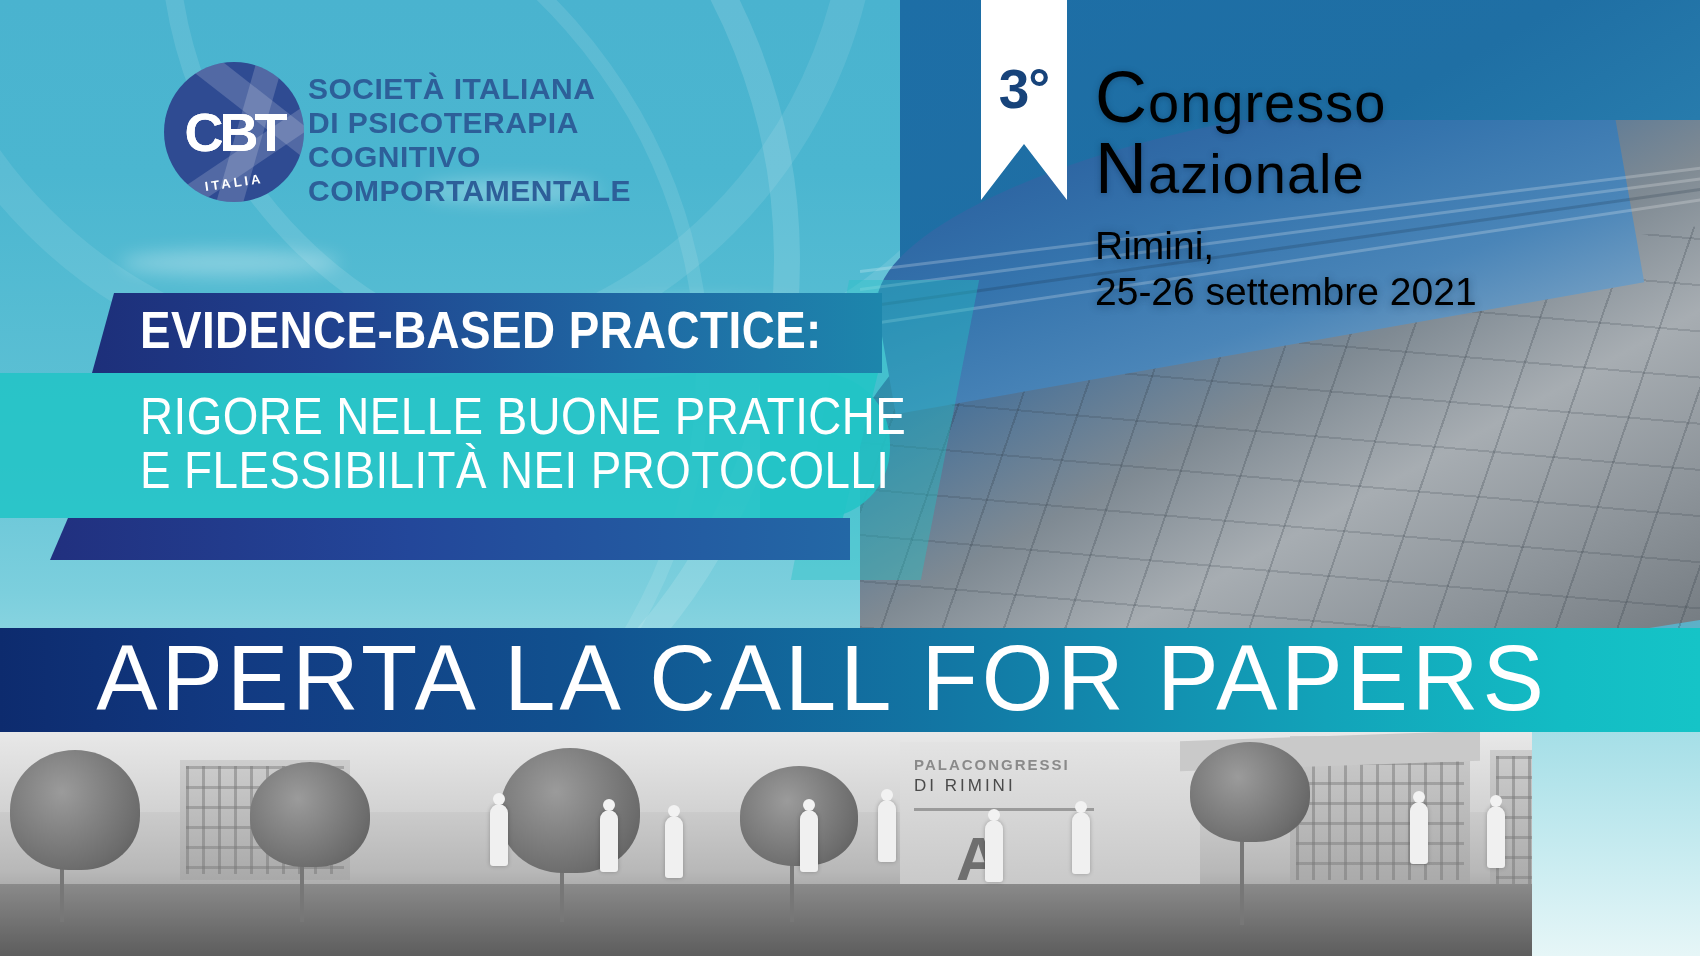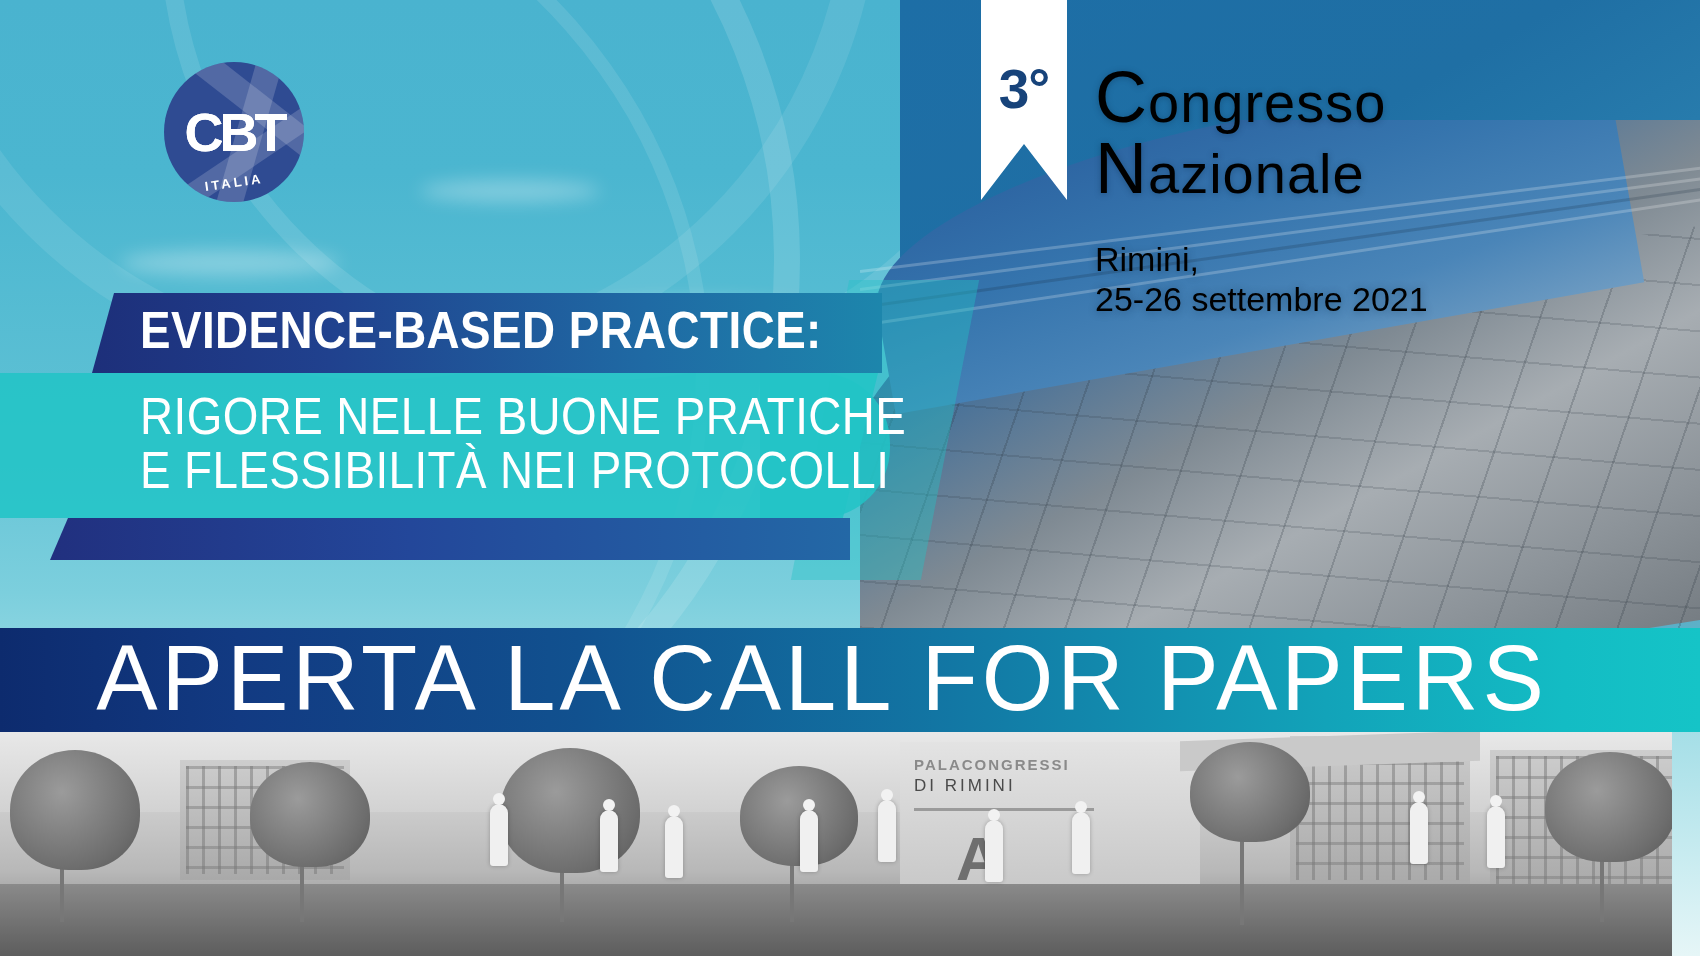--- a/index.html
+++ b/index.html
@@ -101,21 +101,21 @@
     position:absolute;left:1095px;top:62px;width:520px;
     color:#000000;
   }
   .congress .l1,.congress .l2{
     font-size:56px;line-height:.98;font-weight:400;letter-spacing:1px;
     font-family:"Liberation Sans",sans-serif;
     text-shadow:0 1px 6px rgba(10,40,70,.35);
   }
   .congress .l1::first-letter,.congress .l2::first-letter{font-size:72px;}
   .congress .place{
-    margin-top:36px;font-size:34px;line-height:1.18;font-weight:400;
+    margin-top:20px;font-size:39px;line-height:1.18;font-weight:400;
     text-shadow:0 1px 8px rgba(10,40,70,.45);
   }
 
   
   .band-dark{
     position:absolute;left:92px;top:293px;width:790px;height:80px;
     background:linear-gradient(90deg,#1d2f7a 0%,#20418e 30%,#1f6aa4 70%,#1d86ac 100%);
     clip-path:polygon(22px 0,100% 0,100% 100%,0 100%);
   }
   .band-teal{
@@ -163,21 +163,21 @@
   .cfp-text{
     position:absolute;left:0;top:618px;width:1644px;height:120px;
     display:flex;align-items:center;justify-content:center;
     color:#ffffff;font-size:92px;font-weight:400;letter-spacing:4px;
     font-family:"Liberation Sans",sans-serif;
     white-space:nowrap;
   }
 
   
   .photo{
-    position:absolute;left:0;top:732px;width:1672px;height:224px;
+    position:absolute;left:0;top:732px;width:1532px;height:224px;
     overflow:hidden;
     background:linear-gradient(180deg,#d8d8d8 0%,#cfcfcf 30%,#b8b8b8 62%,#8f8f8f 86%,#6f6f6f 100%);
     filter:grayscale(1);
   }
   .ph-sky{position:absolute;left:0;top:0;width:1700px;height:80px;background:linear-gradient(180deg,#e8e8e8,#d2d2d2);}
   .bld{position:absolute;background:linear-gradient(180deg,#cdcdcd,#a9a9a9);}
   .bld::after{
     content:"";position:absolute;inset:6px;
     background-image:repeating-linear-gradient(90deg,rgba(120,120,120,.5) 0 3px,transparent 3px 16px),
                      repeating-linear-gradient(180deg,rgba(120,120,120,.45) 0 3px,transparent 3px 20px);
@@ -229,20 +229,26 @@
   <div class="logo-wrap">
     <div class="logo-circle">
       <div class="band" style="left:-20px;top:20px;width:200px;height:26px;transform:rotate(38deg);"></div>
       <div class="band" style="left:-10px;top:80px;width:200px;height:22px;transform:rotate(-34deg);"></div>
       <div class="band" style="left:70px;top:-20px;width:26px;height:200px;transform:rotate(16deg);"></div>
       <div class="logo-text">CBT</div>
       <div class="logo-italia">ITALIA</div>
     </div>
   </div>
 
+  <div class="society">
+    <div>SOCIETÀ ITALIANA</div>
+    <div>DI PSICOTERAPIA</div>
+    <div>COGNITIVO</div>
+    <div>COMPORTAMENTALE</div>
+  </div>
 
   <div class="ribbon"></div>
   <div class="ribbon-num">3°</div>
 
   <div class="congress">
     <div class="l1">Congresso</div>
     <div class="l2">Nazionale</div>
     <div class="place">
       <div>Rimini,</div>
       <div>25-26 settembre 2021</div>

